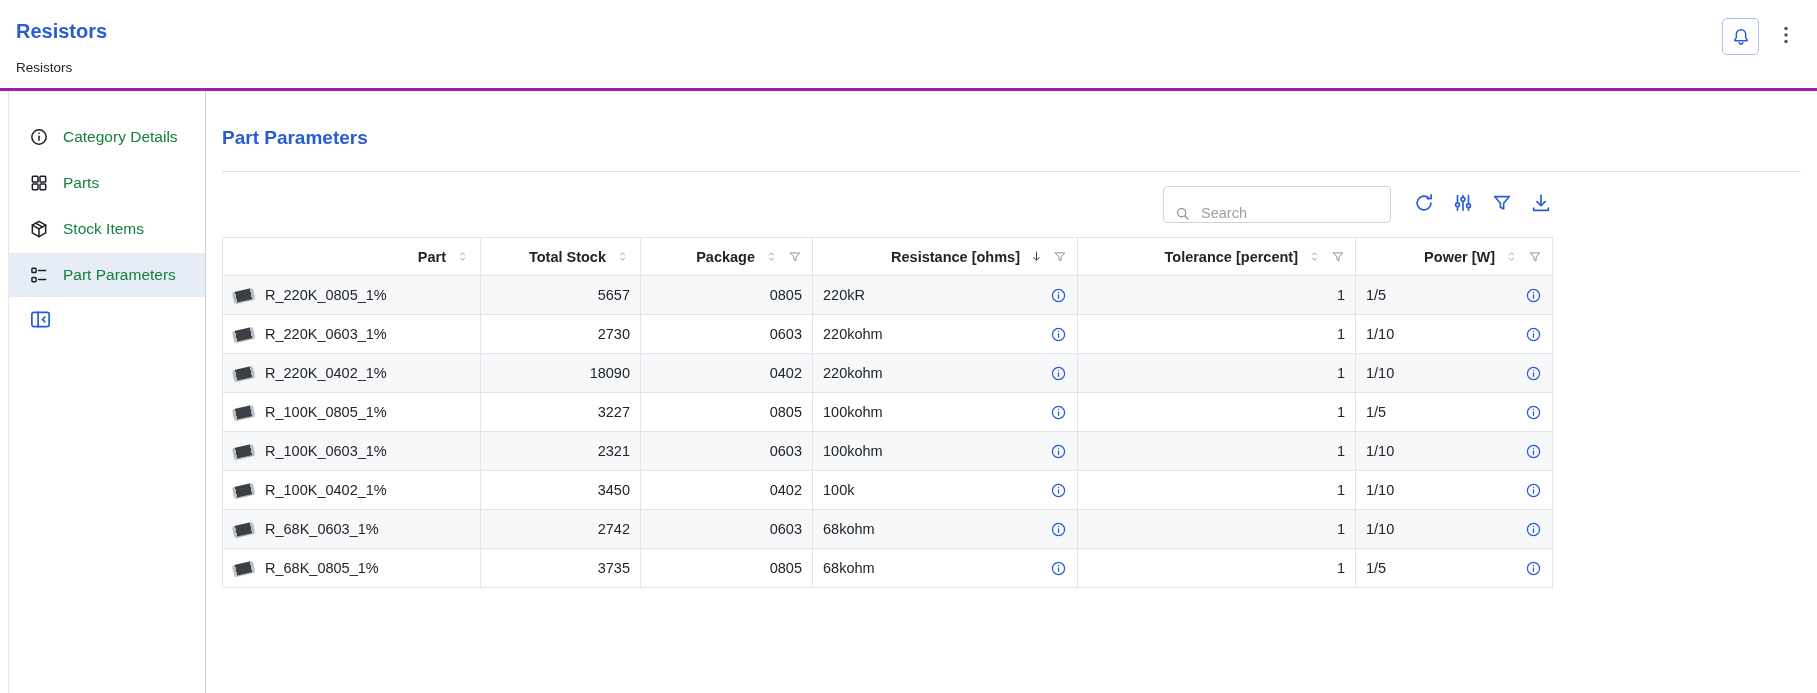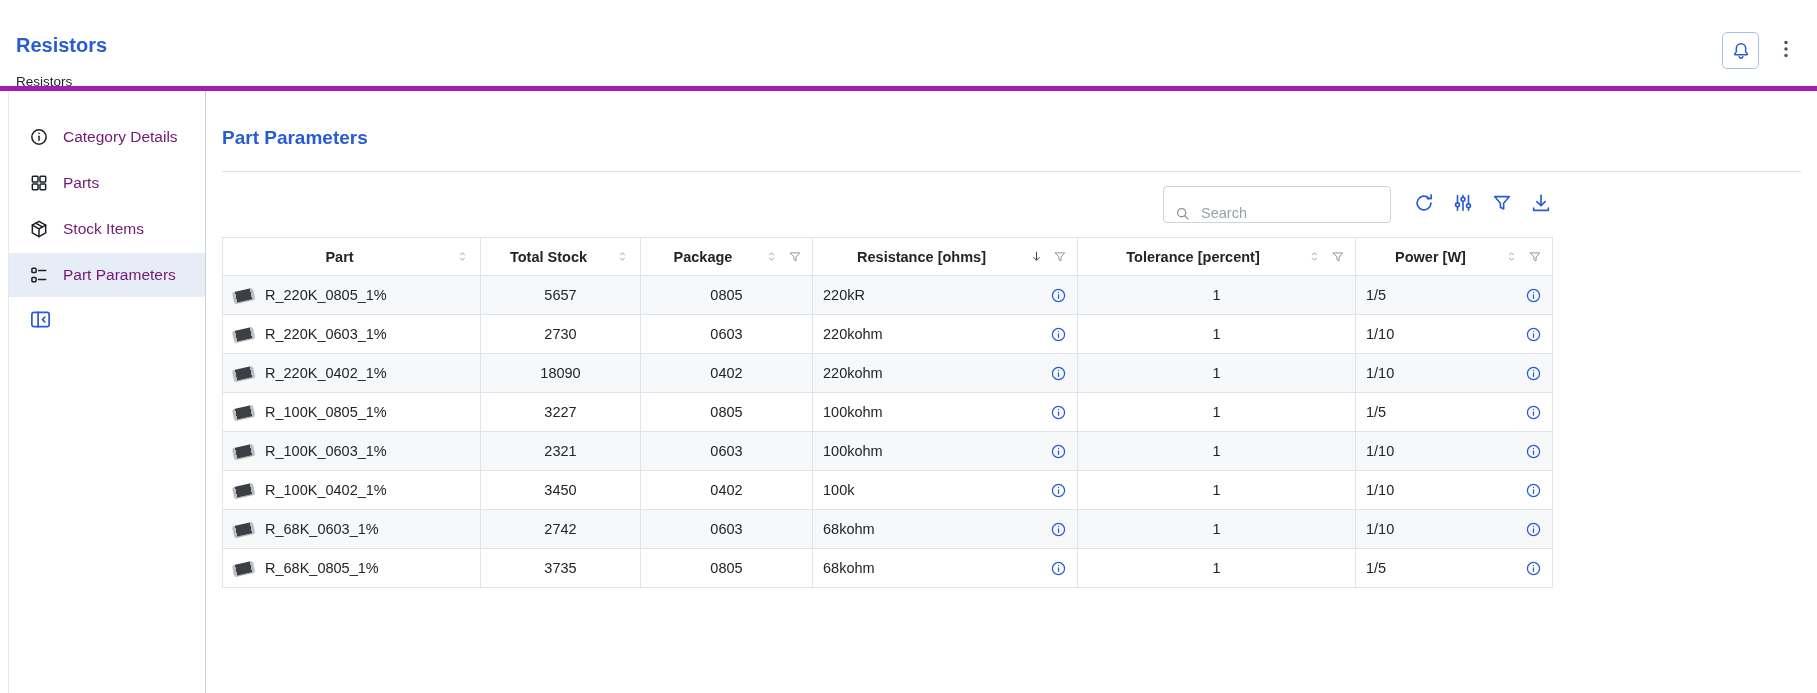--- a/index.html
+++ b/index.html
@@ -8,22 +8,22 @@
     width:1817px; height:693px; overflow:hidden;
     background:#ffffff; color:#212529;
     font-family:"Liberation Sans", sans-serif;
     font-size:14.5px;
   }
   .icon { display:inline-flex; align-items:center; justify-content:center; }
   .icon svg { display:block; width:100%; height:100%; }
 
   
   .topbar {
-    height:91px; padding:28px 18px 8px 16px;
-    border-bottom:5px solid #a21caf;
+    height:91px; padding:14px 18px 8px 16px;
+    border-bottom:3px solid #a21caf;
     display:flex; justify-content:space-between; align-items:flex-start;
   }
   .page-title { color:var(--accent); font-size:20px; font-weight:700; margin-top:6px; }
   .breadcrumb { font-size:13.5px; margin-top:17px; cursor:pointer; }
   .topbar-actions { display:flex; align-items:center; gap:14px; margin-top:4px; }
   .bell-btn {
     width:37px; height:37px; background:#fff; cursor:pointer;
     border:1px solid #a9c1ea; border-radius:5px; color:var(--accent);
     display:flex; align-items:center; justify-content:center; padding:0;
   }
@@ -32,21 +32,21 @@
   .kebab-btn .icon { width:22px; height:22px; }
 
   
   .content { display:flex; height:602px; margin-left:8px; border-left:1px solid #e6e9ec; }
 
   
   .sidebar { width:197px; border-right:1px solid #ccd1d7; padding-top:24px; flex-shrink:0; }
   .sb-item {
     display:flex; align-items:center; gap:14px;
     padding:12px 8px 12px 20px; margin-bottom:2px;
-    font-size:15.5px; cursor:pointer; color:#701a75;
+    font-size:15.5px; cursor:pointer; color:#15803d;
   }
   .sb-item .icon { width:20px; height:20px; color:#1b1f23; flex-shrink:0; }
   .sb-item.selected { background:#e7edf6; }
   .sb-collapse { background:none; border:none; color:var(--accent); cursor:pointer; padding:0; margin:9px 0 0 20px; }
   .sb-collapse .icon { width:23px; height:23px; }
 
   
   .main { flex:1; padding:26px 16px 0 16px; min-width:0; }
   .section-title { color:var(--accent); font-size:19px; font-weight:700; margin-top:10px; }
   .main hr { border:none; border-top:1px solid #dee2e6; margin:22px 0 0 0; }
@@ -60,21 +60,21 @@
     border:1px solid #ced4da; border-radius:4px; background:#fff;
   }
   .search-box .icon { width:17px; height:17px; color:#8d959d; flex-shrink:0; }
   .search-box input { border:none; outline:none; flex:1; min-width:0; font-family:inherit; font-size:14.5px; color:#212529; background:transparent; }
   .search-box input::placeholder { color:#9aa1a8; }
   .tool-btn { background:none; border:none; padding:0; cursor:pointer; color:var(--accent); }
   .tool-btn .icon { width:22px; height:22px; }
 
   
   table { width:100%; border-collapse:collapse; table-layout:fixed; font-size:14.5px; }
-  th, td { border:1px solid #e1e5e9; padding:0 10px; text-align:center; }
+  th, td { border:1px solid #e1e5e9; padding:0 10px; text-align:right; }
   thead th { height:38px; font-weight:700; background:#fff; cursor:pointer; }
   tbody td { height:39px; font-weight:400; }
   tbody tr:nth-child(odd) { background:var(--row-alt); }
   tbody tr:nth-child(even) { background:#ffffff; }
 
   .th-inner { display:flex; align-items:center; gap:9px; }
   .th-label { flex:1; white-space:nowrap; overflow:hidden; }
   .sort-icon { width:15px; height:15px; color:#9aa1a8; flex-shrink:0; }
   .sort-active { width:15px; height:15px; color:#3c4248; flex-shrink:0; }
   .col-filter { width:14px; height:14px; color:#8d959d; flex-shrink:0; cursor:pointer; }

